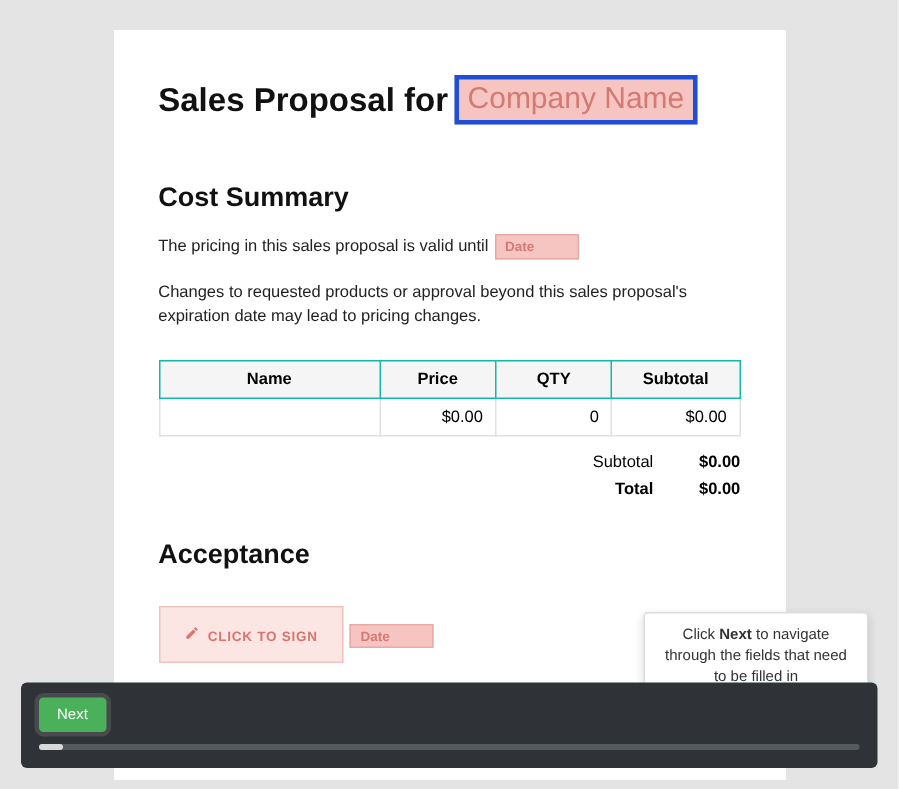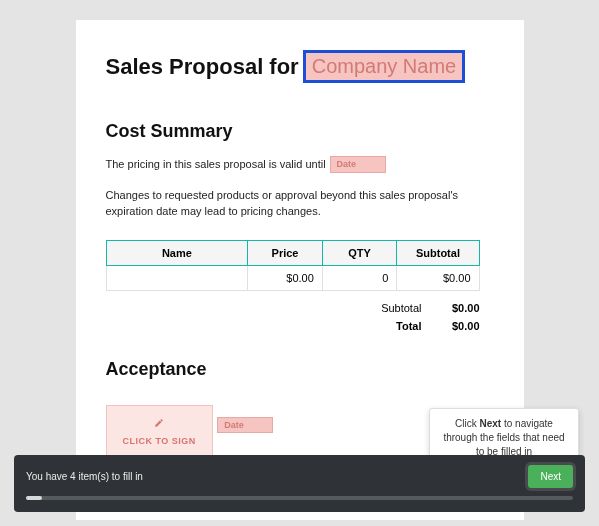--- a/index.html
+++ b/index.html
@@ -8,21 +8,21 @@
     background: #e4e4e4;
     width: 599px;
     height: 526px;
     overflow: hidden;
     position: relative;
   }
   .page {
     background: #fff;
     width: 448px;
     margin: 20px auto 0 auto;
-    padding: 30px 44px 60px 30px;
+    padding: 30px 30px 60px 30px;
     min-height: 500px;
   }
   .title-row {
     display: flex;
     align-items: center;
     gap: 4px;
     margin-bottom: 38px;
   }
   .title-row h1 {
     font-size: 22px;
@@ -94,32 +94,31 @@
     display: flex;
     gap: 18px;
     padding: 3px 0;
   }
   .totals .row .label { width: 50px; text-align: right; }
   .totals .row .val { width: 40px; text-align: right; font-weight: bold; }
   .totals .row.total .label { font-weight: bold; }
   .acceptance { margin-top: 24px; }
   .sign-btn {
     display: inline-flex;
-    align-items: center;
+    align-items: flex-end;
     gap: 6px;
     background: #fbe6e4;
     border: 1px solid #f0c3bf;
     color: #d8756e;
     font-size: 9px;
     font-weight: bold;
     letter-spacing: 0.5px;
     padding: 12px 16px;
     margin-top: 2px;
     cursor: pointer;
-    flex-direction: column;
   }
   .sign-btn svg { width: 10px; height: 10px; }
   .date-box { margin-top: 20px; display: inline-block; }
   .tooltip {
     position: absolute;
     right: 20px;
     bottom: 58px;
     background: #fff;
     border: 1px solid #ddd;
     border-radius: 3px;
@@ -242,19 +241,18 @@
   </div>
 
 </div>
 
 <div class="tooltip">
   <span>Click </span><b>Next</b><span> to navigate through the fields that need to be filled in</span>
 </div>
 
 <div class="bottom-bar">
   <div class="row1">
-    <span class="msg">You have 4 item(s) to fill in</span>
     <button class="next-btn">Next</button>
   </div>
   <div class="progress-track">
     <div class="progress-fill"></div>
   </div>
 </div>
 
 </body></html>

